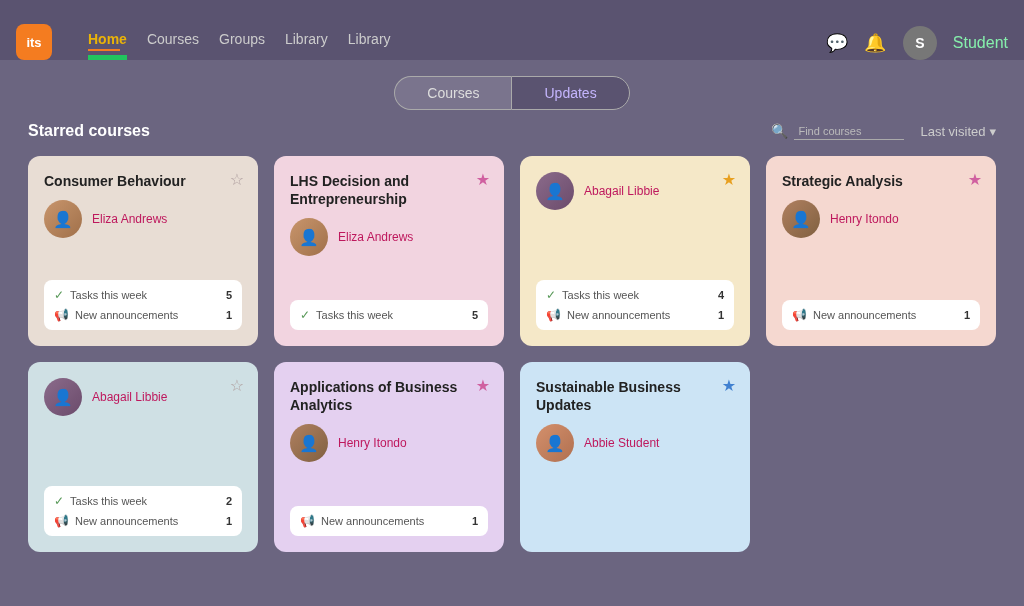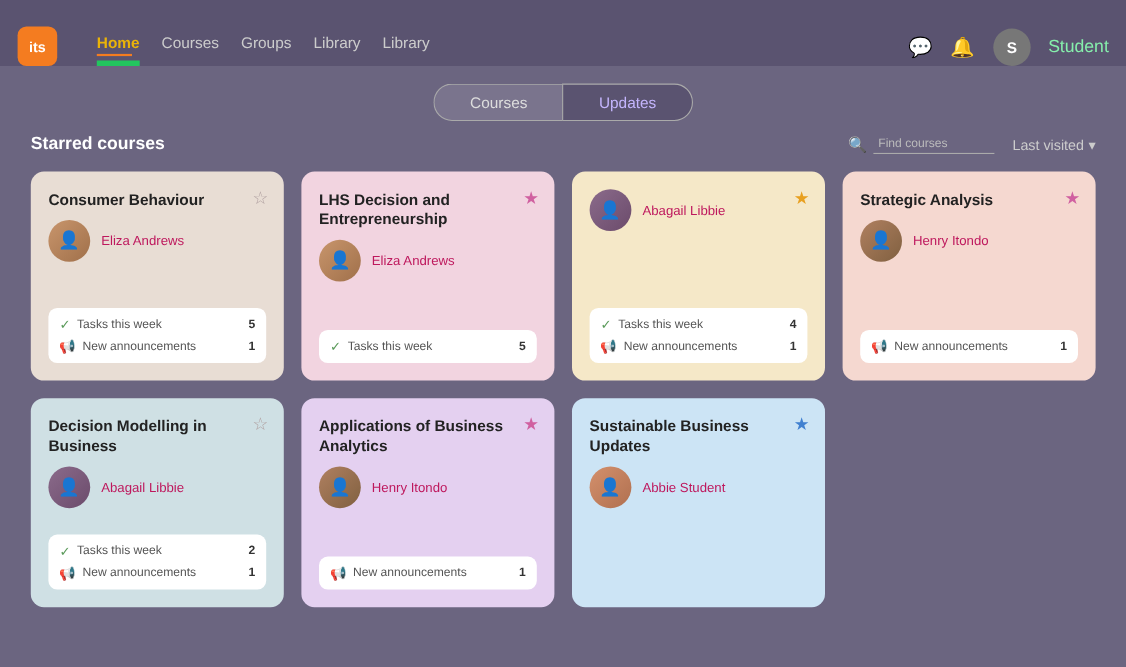--- a/index.html
+++ b/index.html
@@ -422,21 +422,20 @@
           <span class="stat-num">1</span>
         </div>
       </div>
     </div>
   </div>
 
   <div class="course-grid row2" style="margin-top:16px;">
 
     <div class="course-card card-teal">
       <span class="card-star star-gray">☆</span>
-      <div class="card-title">Decision Modelling in Business</div>
       <div class="instructor">
         <div class="instructor-avatar avatar-abby">👤</div>
         <span class="instructor-name">Abagail Libbie</span>
       </div>
       <div class="card-spacer"></div>
       <div class="card-stats">
         <div class="stat-row">
           <div class="stat-left">
             <span class="stat-icon stat-check">✓</span>
             <span>Tasks this week</span>

